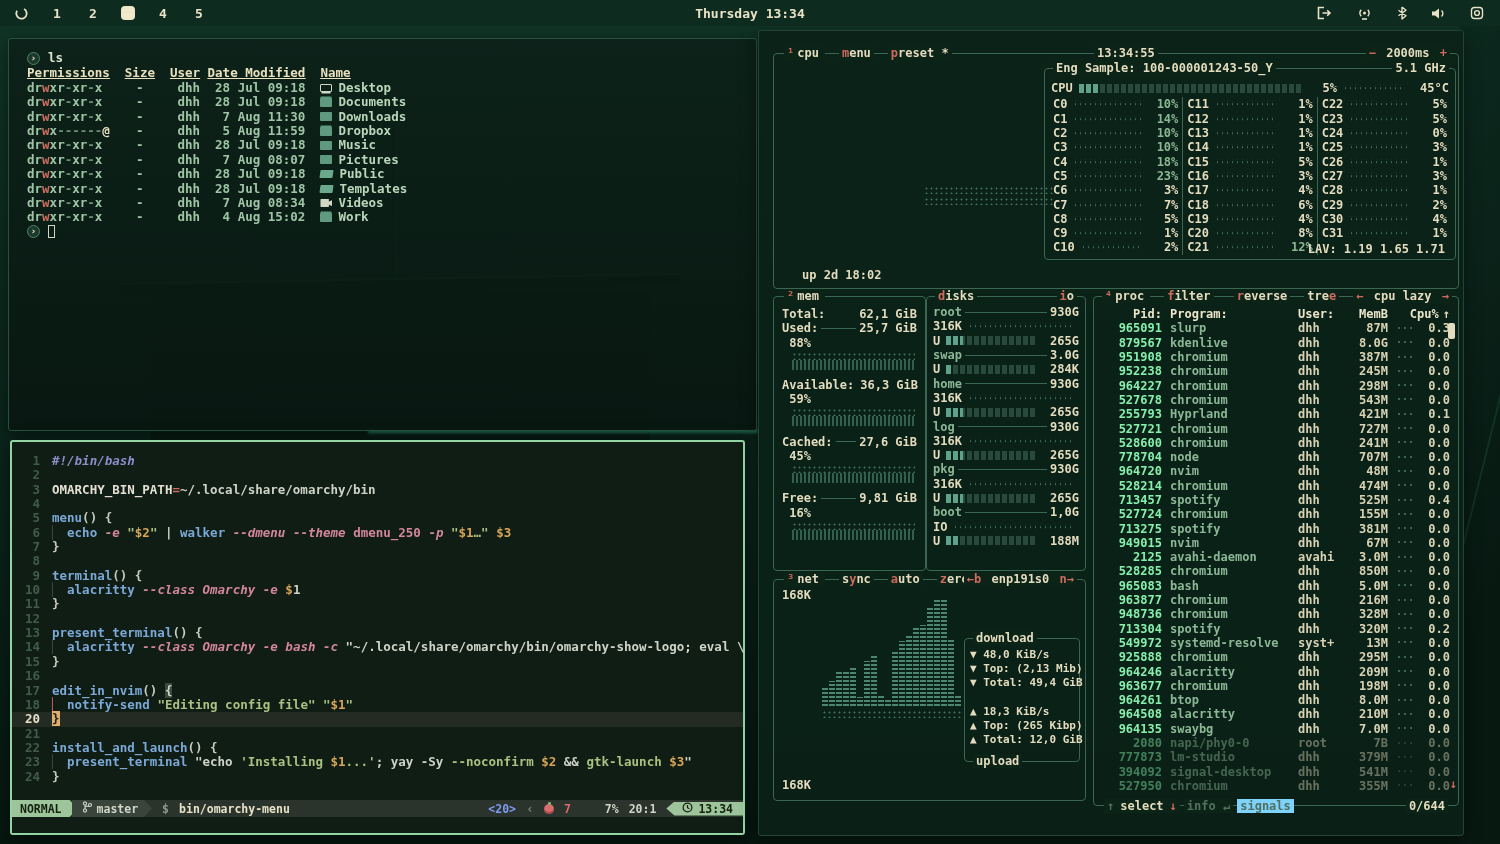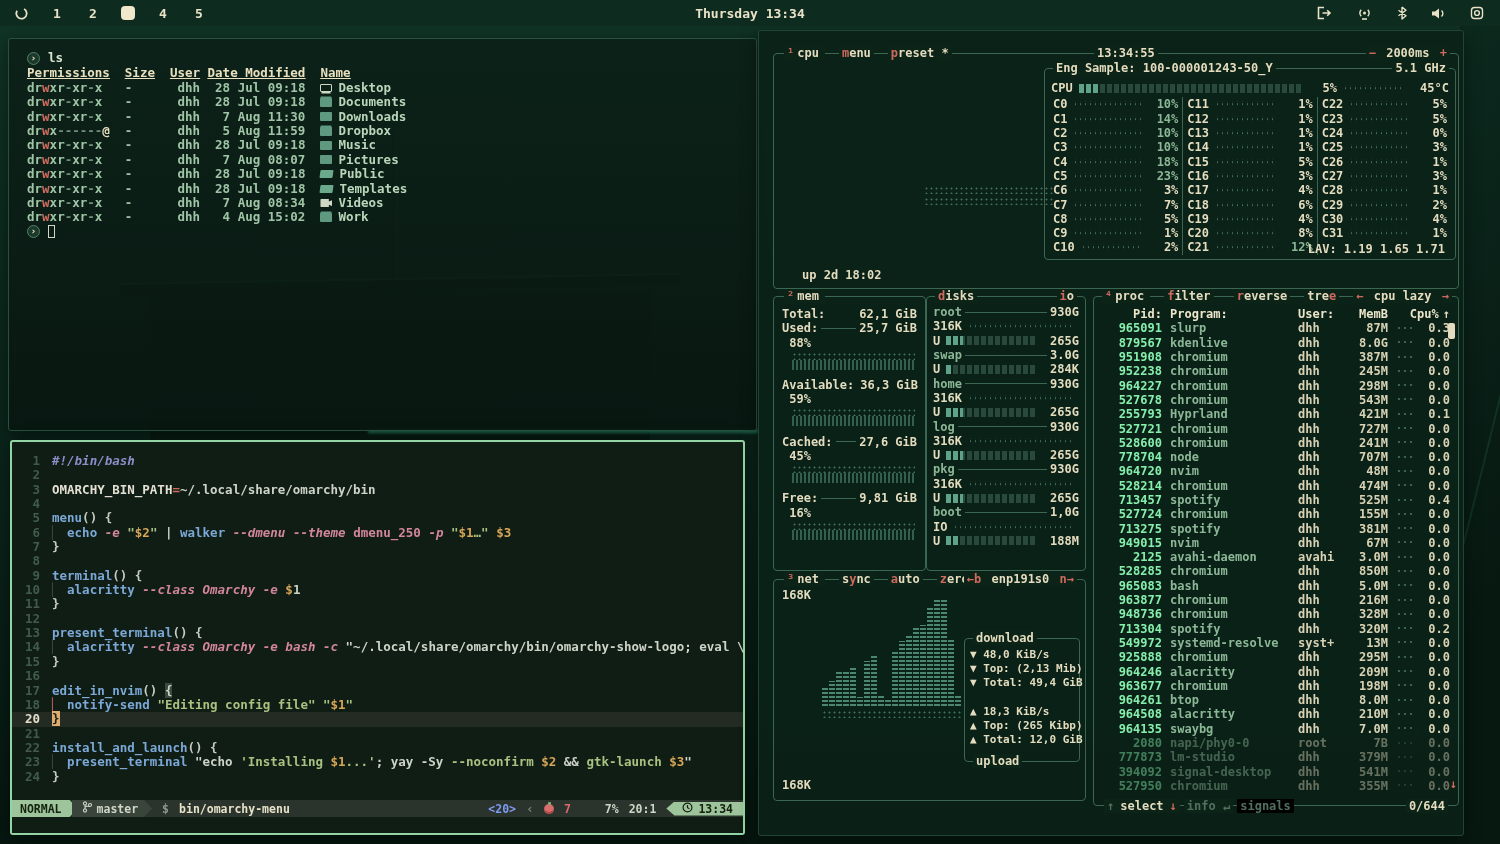--- a/index.html
+++ b/index.html
@@ -42,21 +42,21 @@
   
   .win-ls { left:8px; top:38px; width:749px; height:393px;
     border:1px solid #2a5140;
     background:
       linear-gradient(180deg, rgba(12,32,24,.93) 0%, rgba(10,27,20,.9) 55%, rgba(8,22,16,.92) 100%);
     box-shadow:0 4px 18px rgba(0,0,0,.45);
   }
   .ls-body { padding:12px 18px; font-size:12.5px; line-height:14.4px; font-weight:bold; color:#9fc4a6; }
   .ls-row { display:flex; white-space:pre; height:14.4px; }
   .ls-perm { width:13ch; }
-  .ls-size { width:4ch; text-align:left; }
+  .ls-size { width:4ch; text-align:center; }
   .ls-user { width:6ch; text-align:right; }
   .ls-date { width:14ch; text-align:right; }
   .ls-name { display:flex; align-items:center; margin-left:2ch; color:#b9d6ba; }
   .ls-head span { color:#e8e0be; text-decoration:underline; }
   .ch-red { color:#cf6b5f; }
   .ch-dim { color:#6d8f79; }
   .ch-at  { color:#e8e0be; }
   .prompt-row { display:flex; align-items:center; gap:8px; height:14.4px; margin-bottom:1px; }
   .prompt-circle { width:13px; height:13px; border-radius:50%; background:#1c3a2c; border:1px solid #527f67;
     color:#efe8ca; font-size:9px; line-height:11px; text-align:center; }
@@ -556,18 +556,18 @@
     <div style="position:absolute; right:3px; top:26px; width:7px; height:16px; background:#e4dcbe; border-radius:2px;"></div>
     <div style="position:absolute; right:1px; bottom:14px;" class="hot">↓</div>
 
     <div style="position:absolute; left:0; right:0; bottom:-8px; display:flex; padding:0 10px; gap:4px;">
       <span style="background:#0c2318; padding:0 3px; display:flex; gap:6px;">
         <span class="dimt">↑</span>
         <span class="cream">select</span>
         <span class="hot">↓</span>
       </span>
       <span style="background:#0c2318; padding:0 3px;" class="dimt"><span>info</span> <span>↵</span></span>
-      <span style="background:#000000; padding:0 3px;" class="dimt"><span>signals</span></span>
+      <span style="background:#7dd3fc; padding:0 3px;" class="dimt"><span>signals</span></span>
       <span style="flex:1"></span>
       <span style="background:#0c2318; padding:0 3px;" class="cream">0/644</span>
     </div>
   </div>
 </div>
 
 </body></html>

